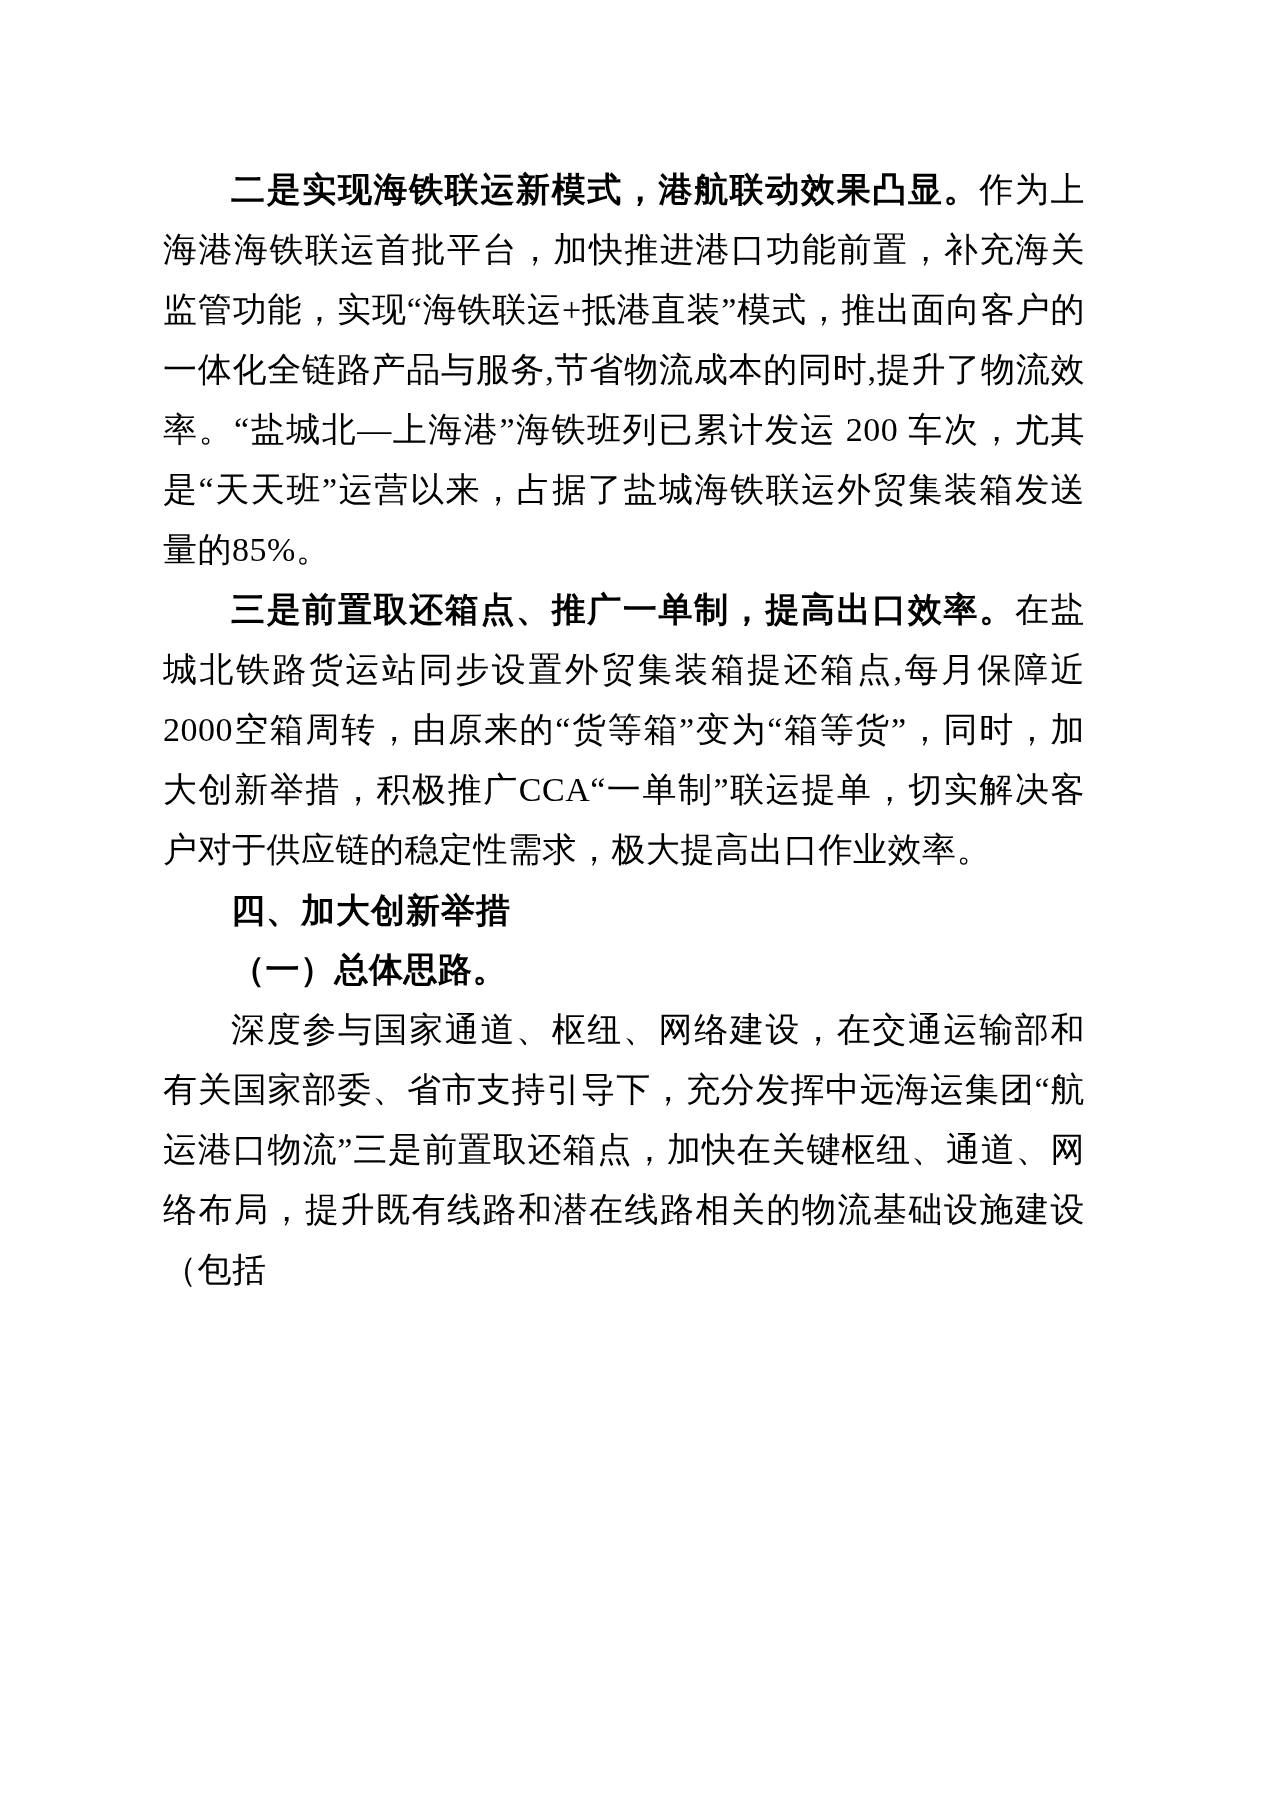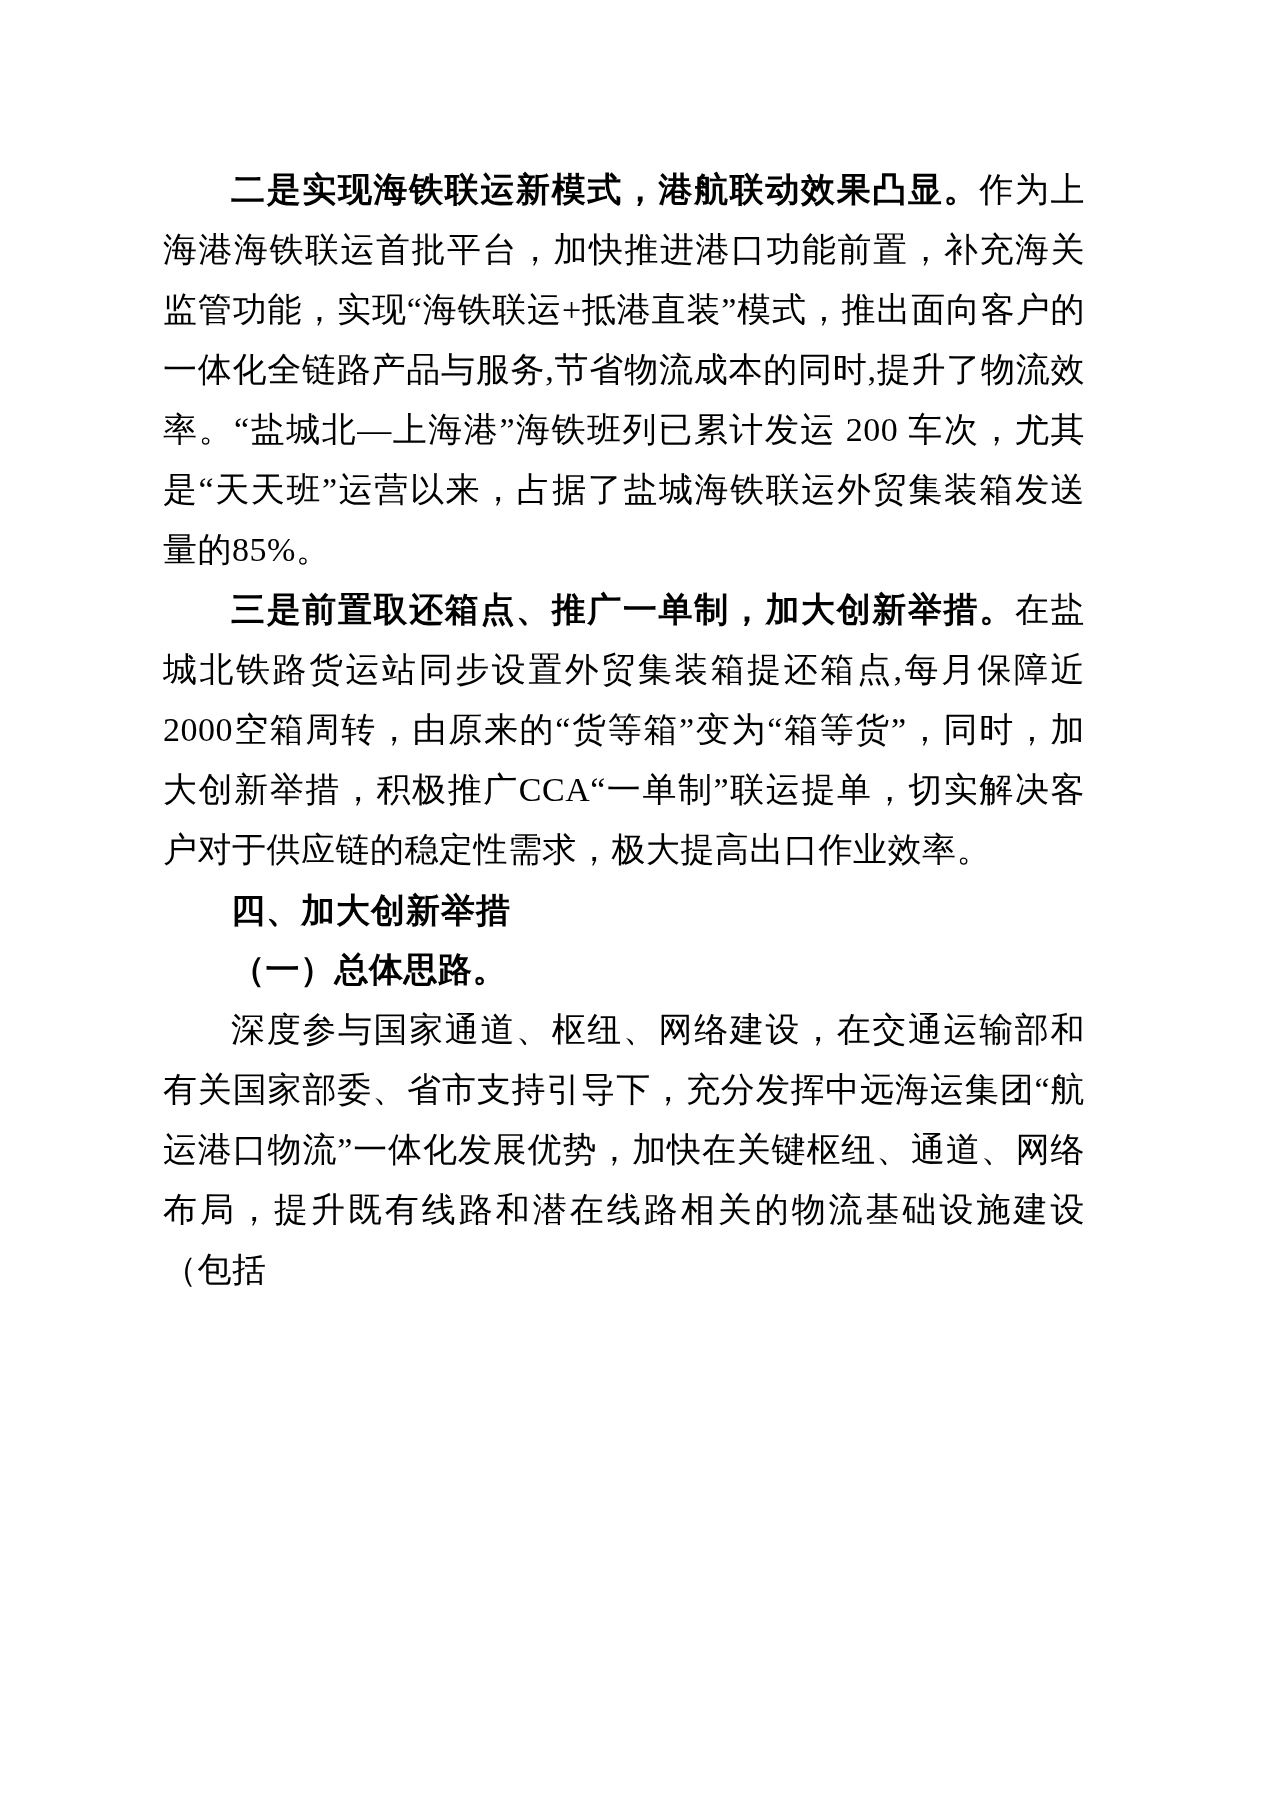--- a/index.html
+++ b/index.html
@@ -62,28 +62,28 @@
 </style>
 </head>
 <body>
 
 <div class="page">
 
   <main class="content">
 
     <p><span class="lead">二是实现海铁联运新模式，港航联动效果凸显。</span><span>作为上海港海铁联运首批平台，加快推进港口功能前置，补充海关监管功能，实现“海铁联运+抵港直装”模式，推出面向客户的一体化全链路产品与服务,节省物流成本的同时,提升了物流效率。“盐城北—上海港”海铁班列已累计发运 200 车次，尤其是“天天班”运营以来，占据了盐城海铁联运外贸集装箱发送量的85%。</span></p>
 
-    <p><span class="lead">三是前置取还箱点、推广一单制，加大创新举措。</span><span>在盐城北铁路货运站同步设置外贸集装箱提还箱点,每月保障近2000空箱周转，由原来的“货等箱”变为“箱等货”，同时，加大创新举措，积极推广CCA“一单制”联运提单，切实解决客户对于供应链的稳定性需求，极大提高出口作业效率。</span></p>
+    <p><span class="lead">三是前置取还箱点、推广一单制，提高出口效率。</span><span>在盐城北铁路货运站同步设置外贸集装箱提还箱点,每月保障近2000空箱周转，由原来的“货等箱”变为“箱等货”，同时，加大创新举措，积极推广CCA“一单制”联运提单，切实解决客户对于供应链的稳定性需求，极大提高出口作业效率。</span></p>
 
 
     <p class="section-heading">四、加大创新举措</p>
 
     <p class="subsection-heading">（一）总体思路。</p>
 
-    <p>深度参与国家通道、枢纽、网络建设，在交通运输部和有关国家部委、省市支持引导下，充分发挥中远海运集团“航运港口物流”一体化发展优势，加快在关键枢纽、通道、网络布局，提升既有线路和潜在线路相关的物流基础设施建设（包括</p>
+    <p>深度参与国家通道、枢纽、网络建设，在交通运输部和有关国家部委、省市支持引导下，充分发挥中远海运集团“航运港口物流”三是前置取还箱点，加快在关键枢纽、通道、网络布局，提升既有线路和潜在线路相关的物流基础设施建设（包括</p>
 
   </main>
 
   <div class="page-number">— 26 —</div>
 
   <div class="watermark">
     <svg class="wechat-icon" width="52" height="46" viewBox="0 0 52 46" aria-hidden="true">
       <g>
         <path fill="#b0b0b0" d="M18.5 1C8.8 1 1 7.3 1 15.1c0 4.5 2.6 8.4 6.6 11l-1.7 5.2 5.9-3.1c1.6.5 3.3.9 5.1 1 .4.1.9.1 1.6.1 1 0 2-.1 2.9-.2-.4-1.2-.6-2.4-.6-3.7C20.8 17.6 27 12 35 12c.4 0 .8 0 1.2.1C34.6 5.7 27.3 1 18.5 1z"></path>
         <circle fill="#ffffff" cx="12.5" cy="12.5" r="2.4"></circle>

